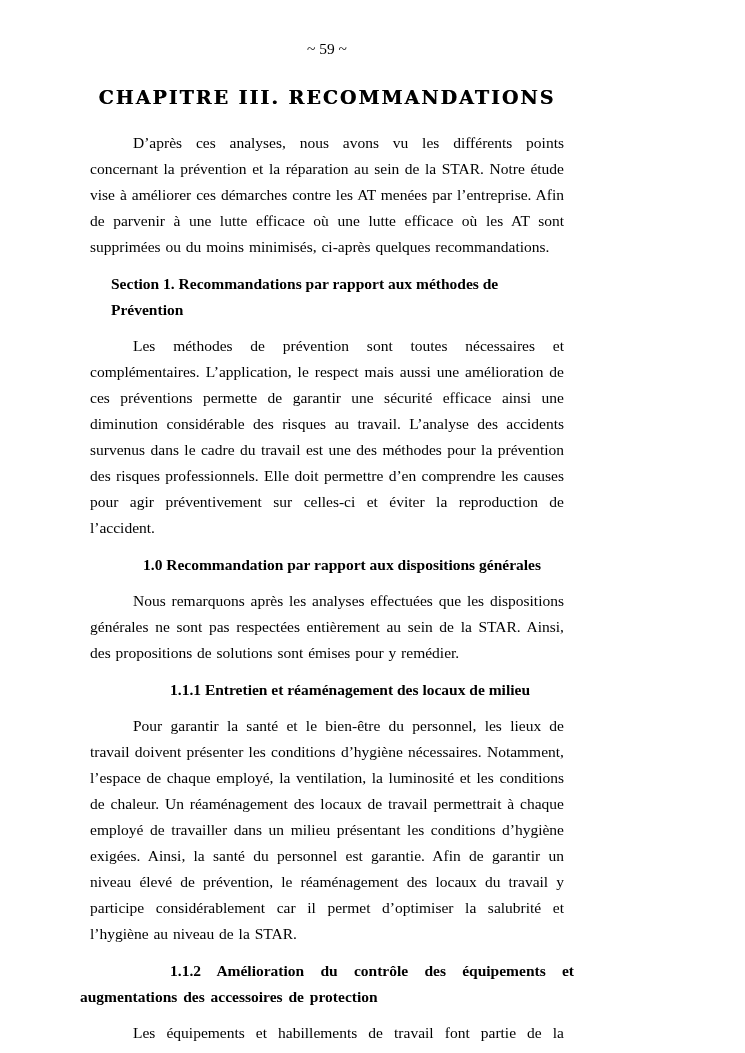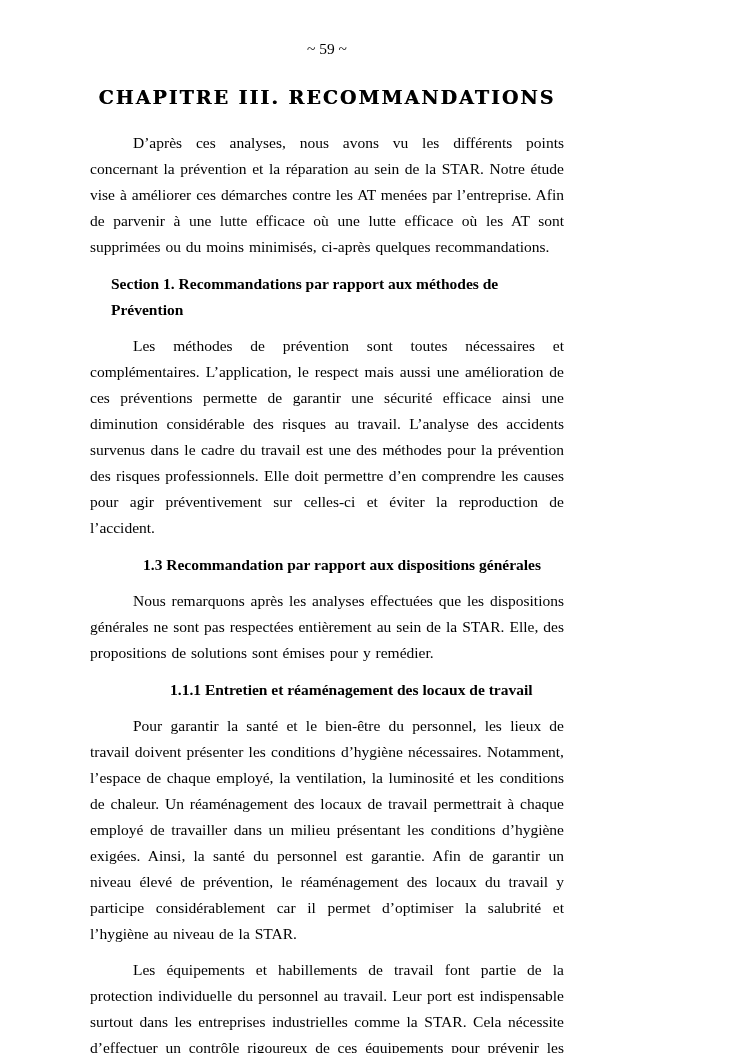--- a/index.html
+++ b/index.html
@@ -68,24 +68,25 @@
   <div class="page-number">~ 59 ~</div>
 
   <h1 class="chapter-title">CHAPITRE III. RECOMMANDATIONS</h1>
 
   <p class="body-para">D’après ces analyses, nous avons vu les différents points concernant la prévention et la réparation au sein de la STAR. Notre étude vise à améliorer ces démarches contre les AT menées par l’entreprise. Afin de parvenir à une lutte efficace où une lutte efficace où les AT sont supprimées ou du moins minimisés, ci-après quelques recommandations.</p>
 
   <div class="h-section">Section 1. Recommandations par rapport aux méthodes de Prévention</div>
 
   <p class="body-para">Les méthodes de prévention sont toutes nécessaires et complémentaires. L’application, le respect mais aussi une amélioration de ces préventions permette de garantir une sécurité efficace ainsi une diminution considérable des risques au travail. L’analyse des accidents survenus dans le cadre du travail est une des méthodes pour la prévention des risques professionnels. Elle doit permettre d’en comprendre les causes pour agir préventivement sur celles-ci et éviter la reproduction de l’accident.</p>
 
-  <div class="h-sub11">1.3 Recommandation par rapport aux dispositions générales</div>
+  <div class="h-sub11">1.0 Recommandation par rapport aux dispositions générales</div>
 
-  <p class="body-para">Nous remarquons après les analyses effectuées que les dispositions générales ne sont pas respectées entièrement au sein de la STAR. Elle, des propositions de solutions sont émises pour y remédier.</p>
+  <p class="body-para">Nous remarquons après les analyses effectuées que les dispositions générales ne sont pas respectées entièrement au sein de la STAR. Ainsi, des propositions de solutions sont émises pour y remédier.</p>
 
-  <div class="h-sub111">1.1.1 Entretien et réaménagement des locaux de travail</div>
+  <div class="h-sub111">1.1.1 Entretien et réaménagement des locaux de milieu</div>
 
   <p class="body-para">Pour garantir la santé et le bien-être du personnel, les lieux de travail doivent présenter les conditions d’hygiène nécessaires. Notamment, l’espace de chaque employé, la ventilation, la luminosité et les conditions de chaleur. Un réaménagement des locaux de travail permettrait à chaque employé de travailler dans un milieu présentant les conditions d’hygiène exigées. Ainsi, la santé du personnel est garantie. Afin de garantir un niveau élevé de prévention, le réaménagement des locaux du travail y participe considérablement car il permet d’optimiser la salubrité et l’hygiène au niveau de la STAR.</p>
 
+  <div class="h-sub112">1.1.2 Amélioration du contrôle des équipements et augmentations des accessoires de protection</div>
 
   <p class="body-para">Les équipements et habillements de travail font partie de la protection individuelle du personnel au travail. Leur port est indispensable surtout dans les entreprises industrielles comme la STAR. Cela nécessite d’effectuer un contrôle rigoureux de ces équipements pour prévenir les risques. Ainsi, les AT seront évités mêmes ceux qui entrainent les blessures minimes. A part le contrôle de ces équipements, l’octroi des mêmes équipements et</p>
 
 </div>
 
 </body></html>

